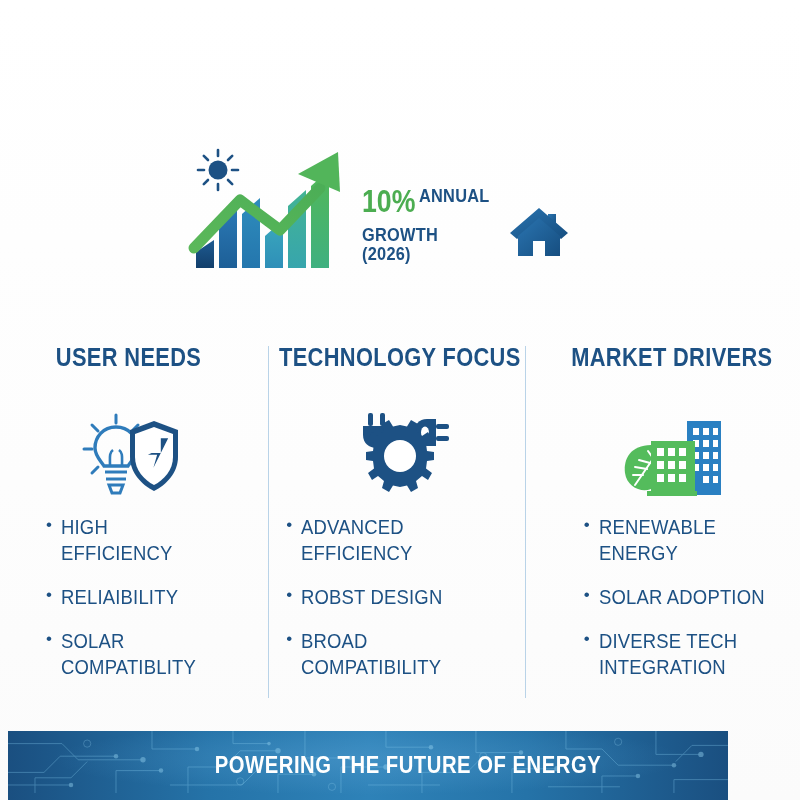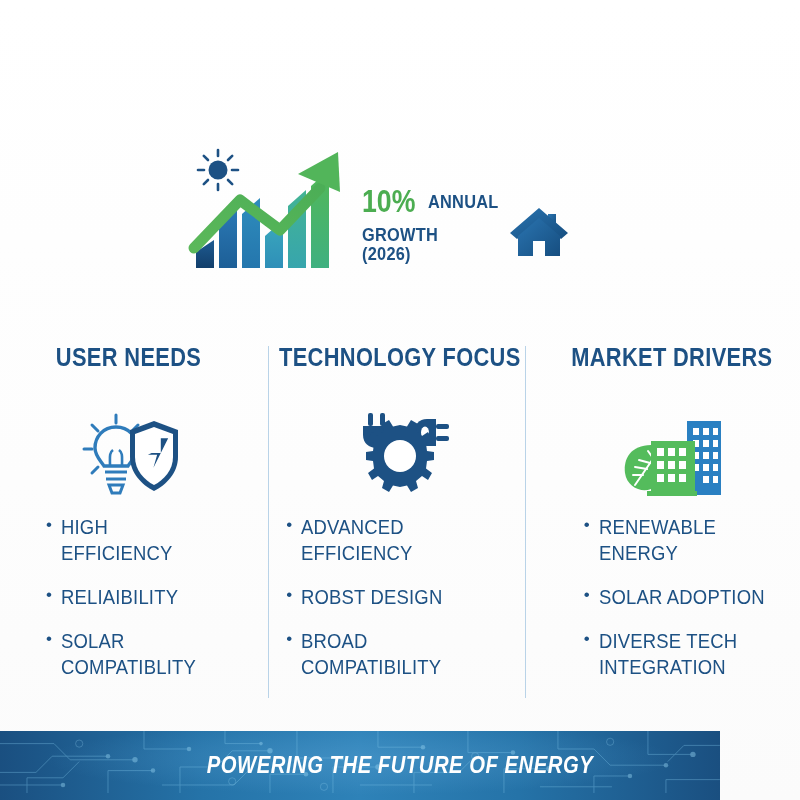--- a/index.html
+++ b/index.html
@@ -58,22 +58,22 @@
     top: 2px;
   }
   .hero-stat {
     position: absolute;
     left: 362px;
     top: 44px;
     width: 150px;
   }
   .stat-row1 {
     display: flex;
-    align-items: center;
-    gap: 14px;
+    align-items: flex-start;
+    gap: 5px;
   }
   .stat-pct {
     color: #4cad51;
     font-family: "Liberation Sans Narrow", "Liberation Sans", sans-serif;
     font-weight: 700;
     font-size: 31px;
     letter-spacing: 0px;
     transform: scaleX(0.86);
     transform-origin: left center;
     line-height: 1;
@@ -179,29 +179,28 @@
     font-size: 21px;
     line-height: 26px;
     letter-spacing: 0.2px;
     transform: scaleX(0.88);
     transform-origin: left top;
   }
 
   
   .footer {
     position: absolute;
-    left: 0;
+    left: 8px;
     top: 731px;
     width: 720px;
     height: 69px;
     background:
       radial-gradient(ellipse at 50% 40%, rgba(86,160,210,0.45) 0%, rgba(86,160,210,0) 62%),
       linear-gradient(90deg, #1a4f80 0%, #2573a8 28%, #2e82b8 50%, #2573a8 72%, #1a4f80 100%);
     overflow: hidden;
-    font-style: italic;
   }
   .footer-circuit {
     position: absolute;
     inset: 0;
     opacity: 0.55;
   }
   .footer-text {
     position: absolute;
     top: 0;
     left: 0;

